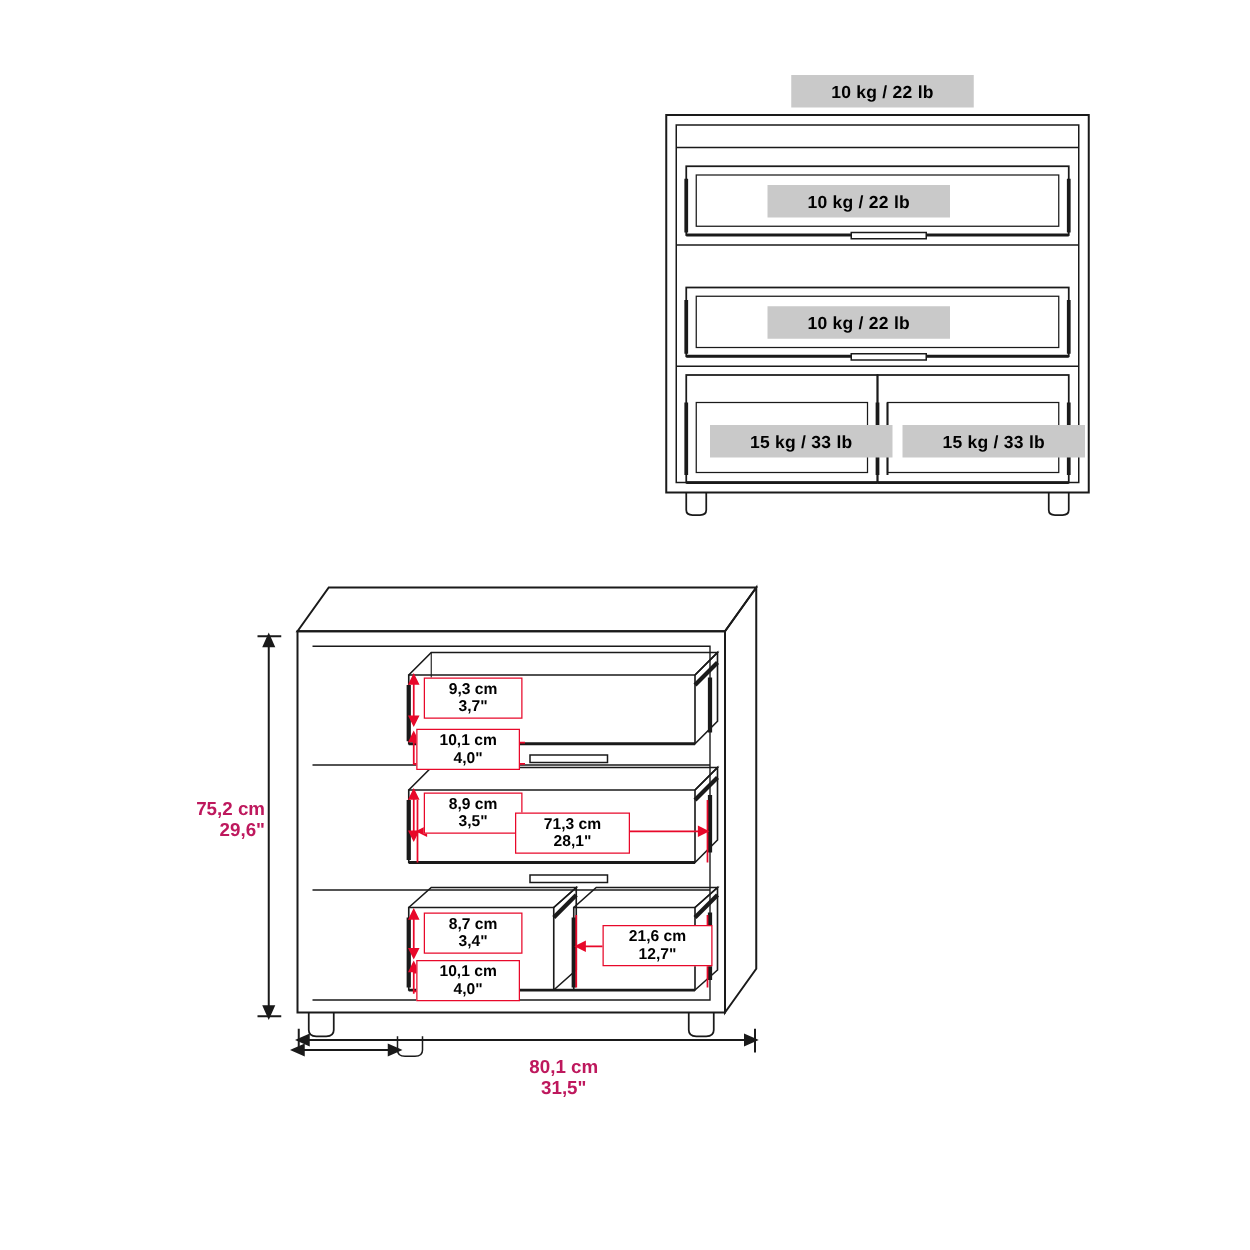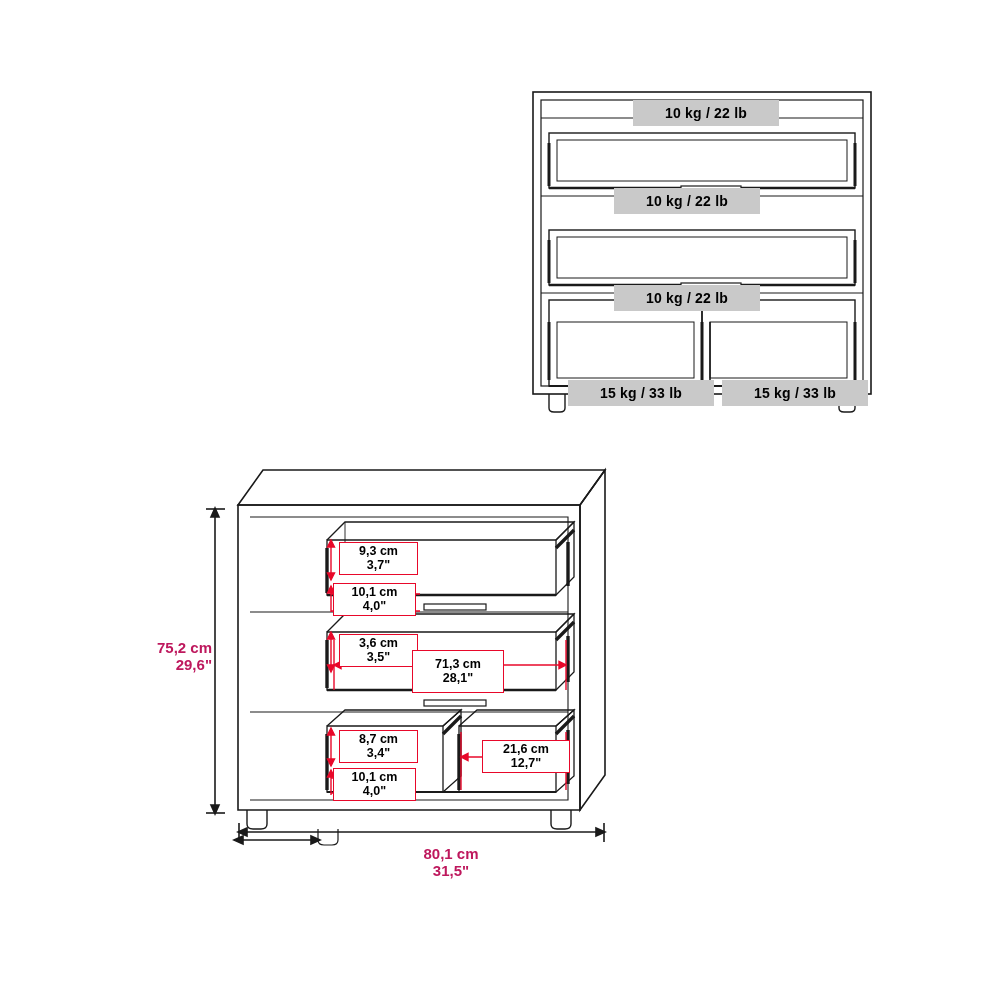--- a/index.html
+++ b/index.html
@@ -30,21 +30,20 @@
     background: #c9c9c9;
     color: #000000;
     font-size: 14px;
     font-weight: bold;
     display: flex;
     align-items: center;
     justify-content: center;
     letter-spacing: 0.2px;
     white-space: nowrap;
     box-sizing: border-box;
-    margin-top: 40px;
   }
   .dim-box {
     position: absolute;
     background: #ffffff;
     border: 1px solid #e8082a;
     color: #000000;
     font-size: 12.5px;
     font-weight: bold;
     line-height: 1.06;
     text-align: right;
@@ -229,24 +228,24 @@
 
   <div class="dim-box" style="left:339px; top:542px; width:79px; height:33px;">
     <span>9,3 cm</span>
     <span>3,7"</span>
   </div>
   <div class="dim-box" style="left:333px; top:583px; width:83px; height:33px;">
     <span>10,1 cm</span>
     <span>4,0"</span>
   </div>
   <div class="dim-box" style="left:339px; top:634px; width:79px; height:33px;">
-    <span>3,6 cm</span>
+    <span>8,9 cm</span>
     <span>3,5"</span>
   </div>
-  <div class="dim-box" style="left:412px; top:650px; width:92px; height:43px;">
+  <div class="dim-box" style="left:412px; top:650px; width:92px; height:33px;">
     <span>71,3 cm</span>
     <span>28,1"</span>
   </div>
   <div class="dim-box" style="left:339px; top:730px; width:79px; height:33px;">
     <span>8,7 cm</span>
     <span>3,4"</span>
   </div>
   <div class="dim-box" style="left:333px; top:768px; width:83px; height:33px;">
     <span>10,1 cm</span>
     <span>4,0"</span>

